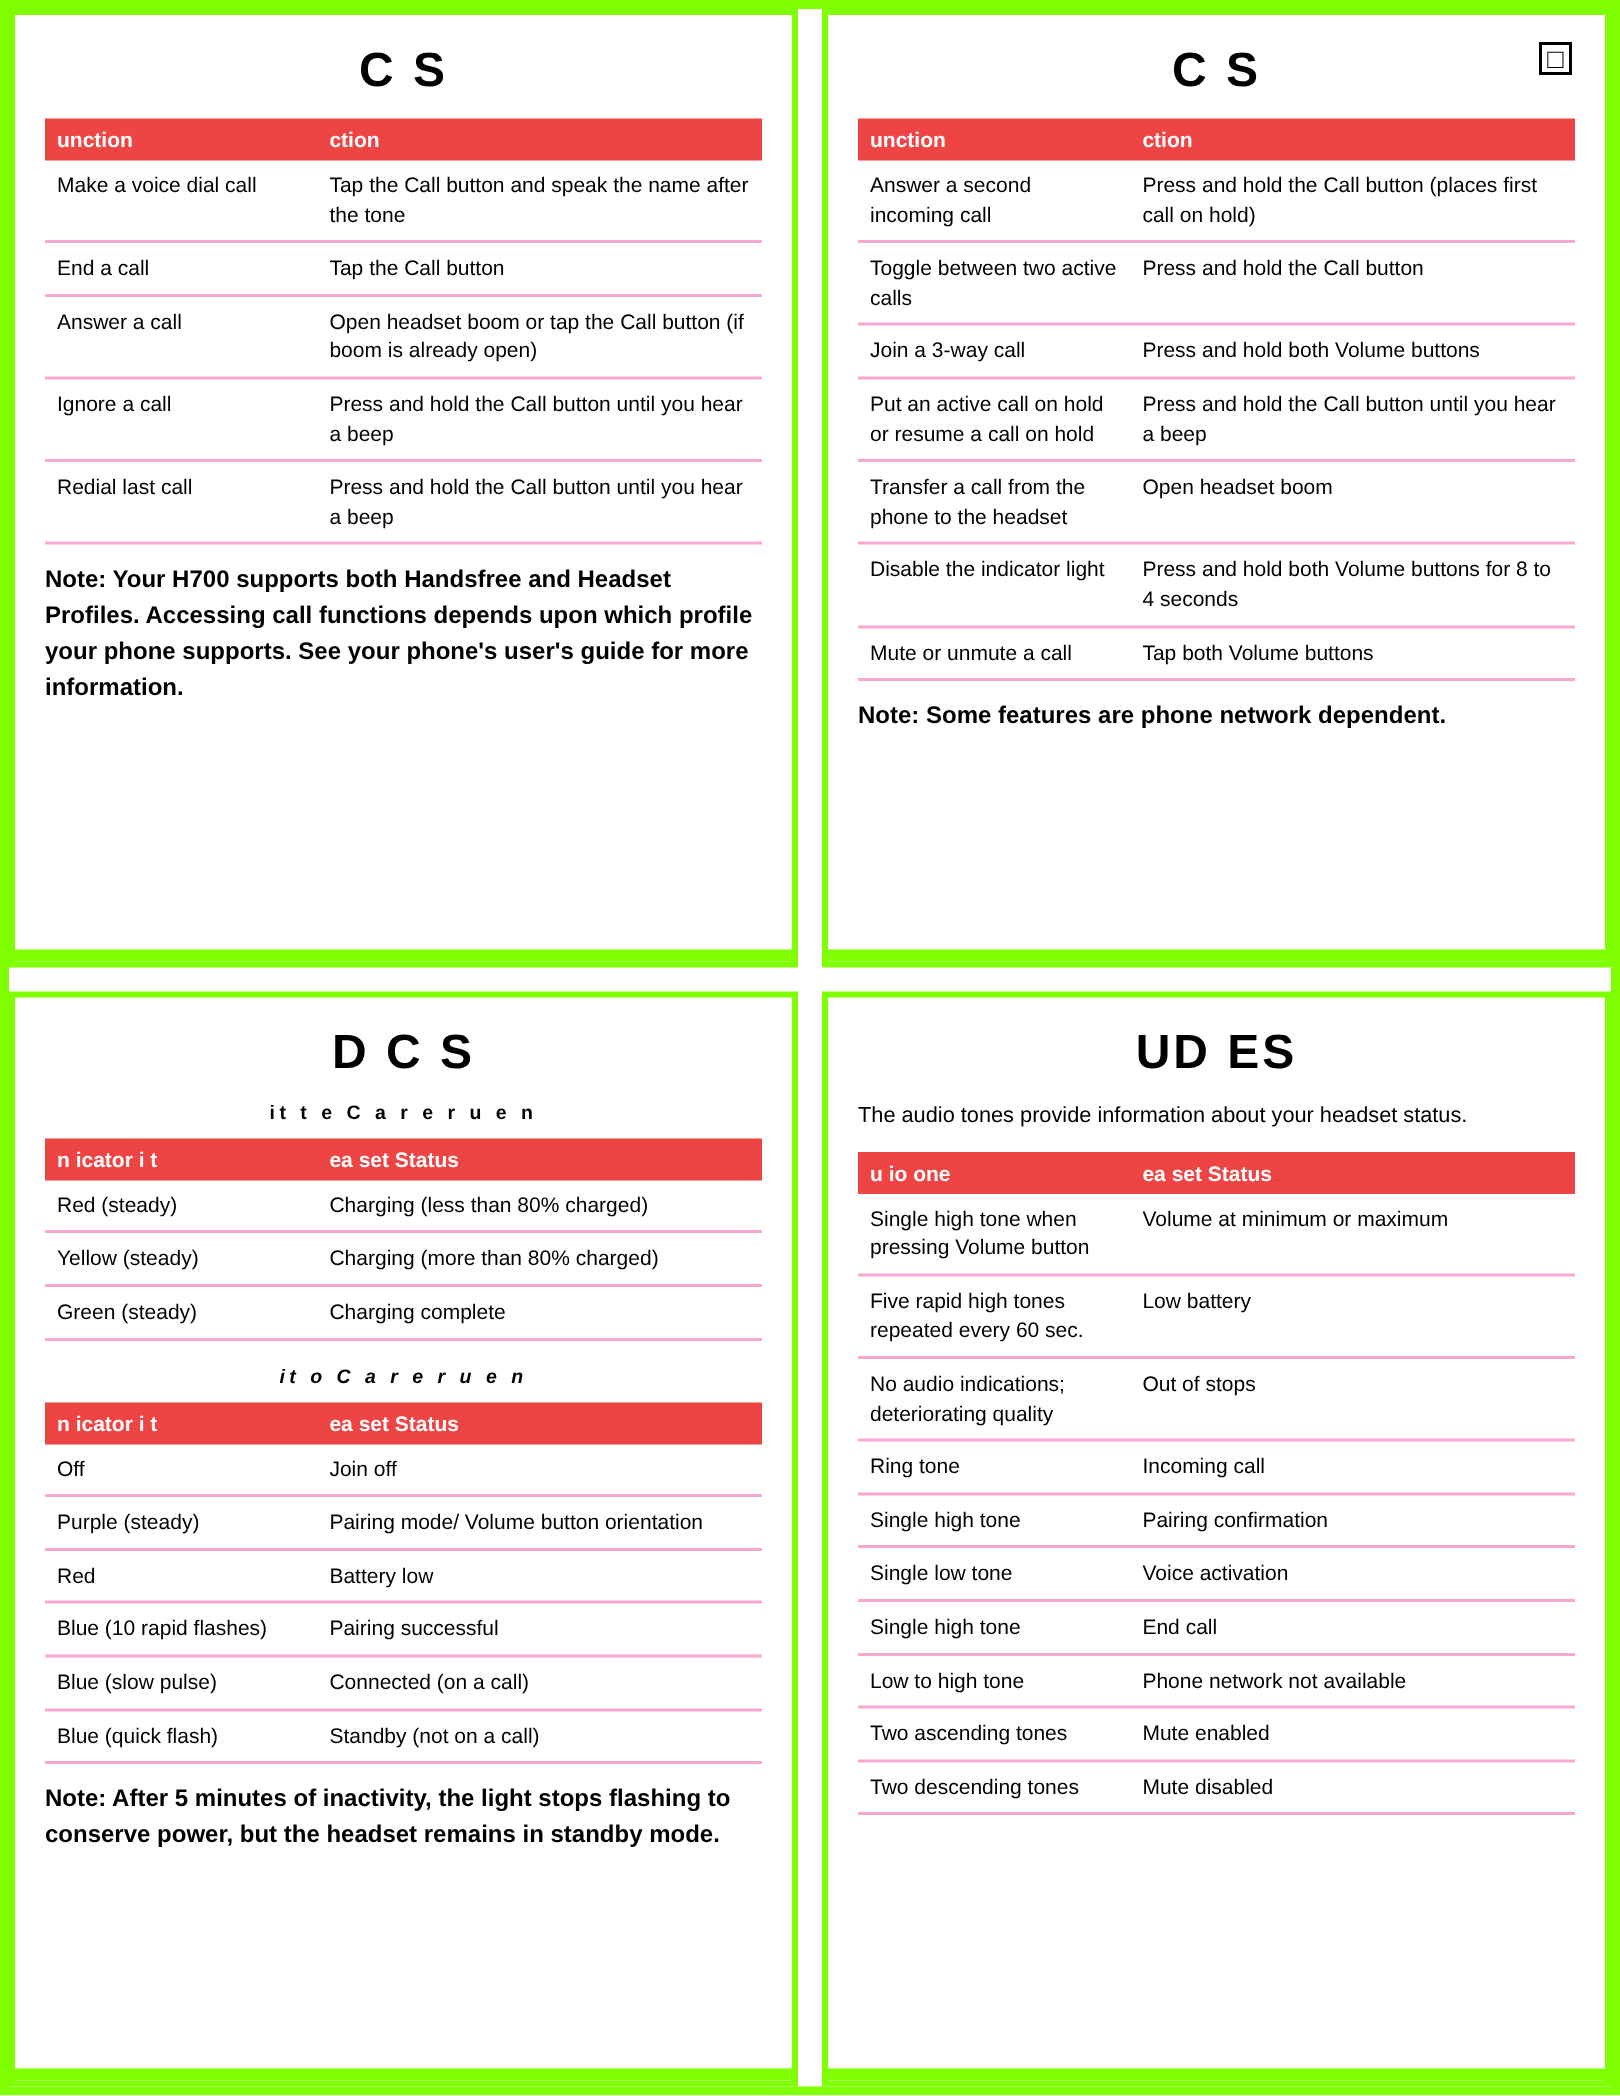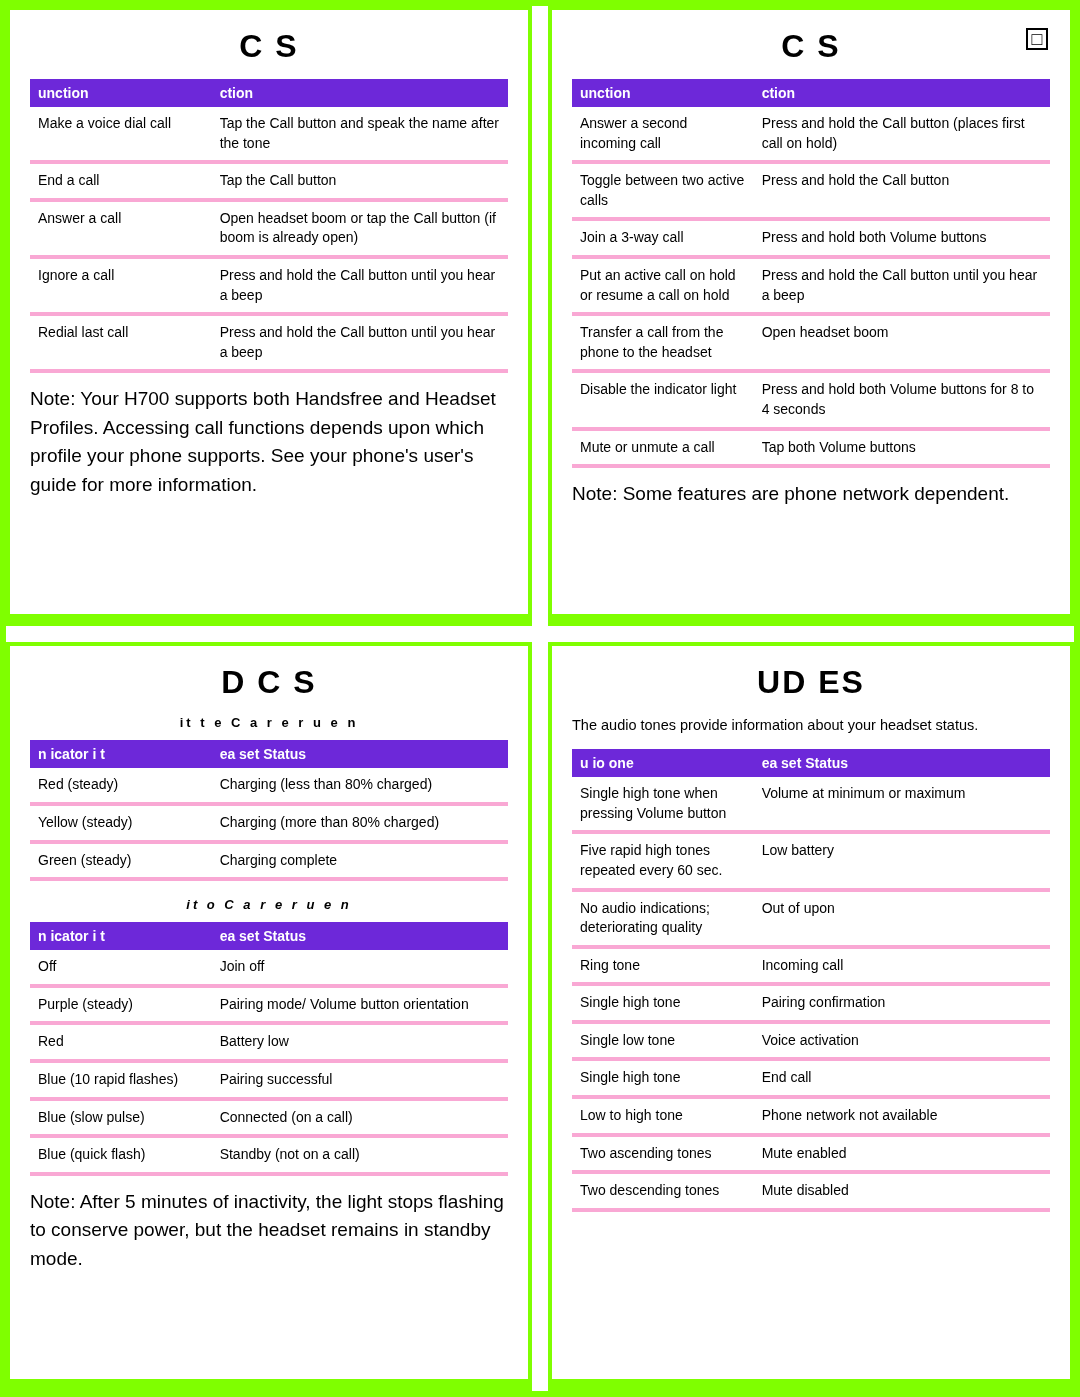--- a/index.html
+++ b/index.html
@@ -38,42 +38,42 @@
       font-weight: bold;
       letter-spacing: 3px;
       margin-bottom: 10px;
     }
     .table-main {
       width: 100%;
       border-collapse: collapse;
       font-size: 14px;
     }
     .table-main thead tr {
-      background: #6d28d9;
+      background: #ef4444;
       color: #fff;
     }
     .table-main thead th {
       padding: 6px 8px;
       text-align: left;
       font-size: 14px;
       font-weight: bold;
     }
     .table-main tbody tr {
-      border-bottom: 4px solid #f9a8d4;
+      border-bottom: 2px solid #f9a8d4;
     }
     .table-main tbody td {
       padding: 7px 8px;
       vertical-align: top;
       font-size: 14px;
       line-height: 1.4;
     }
     .note {
       margin-top: 12px;
-      font-size: 19px;
-      font-weight: normal;
+      font-size: 16px;
+      font-weight: bold;
       line-height: 1.5;
     }
     .col-left { width: 38%; }
     .col-right { width: 62%; }
     .page-symbol {
       position: absolute;
       top: 18px;
       right: 22px;
       font-size: 18px;
       border: 2px solid #000;
@@ -261,21 +261,21 @@
           <tr>
             <td>Single high tone when pressing Volume button</td>
             <td>Volume at minimum or maximum</td>
           </tr>
           <tr>
             <td>Five rapid high tones repeated every 60 sec.</td>
             <td>Low battery</td>
           </tr>
           <tr>
             <td>No audio indications; deteriorating quality</td>
-            <td>Out of upon</td>
+            <td>Out of stops</td>
           </tr>
           <tr>
             <td>Ring tone</td>
             <td>Incoming call</td>
           </tr>
           <tr>
             <td>Single high tone</td>
             <td>Pairing confirmation</td>
           </tr>
           <tr>

